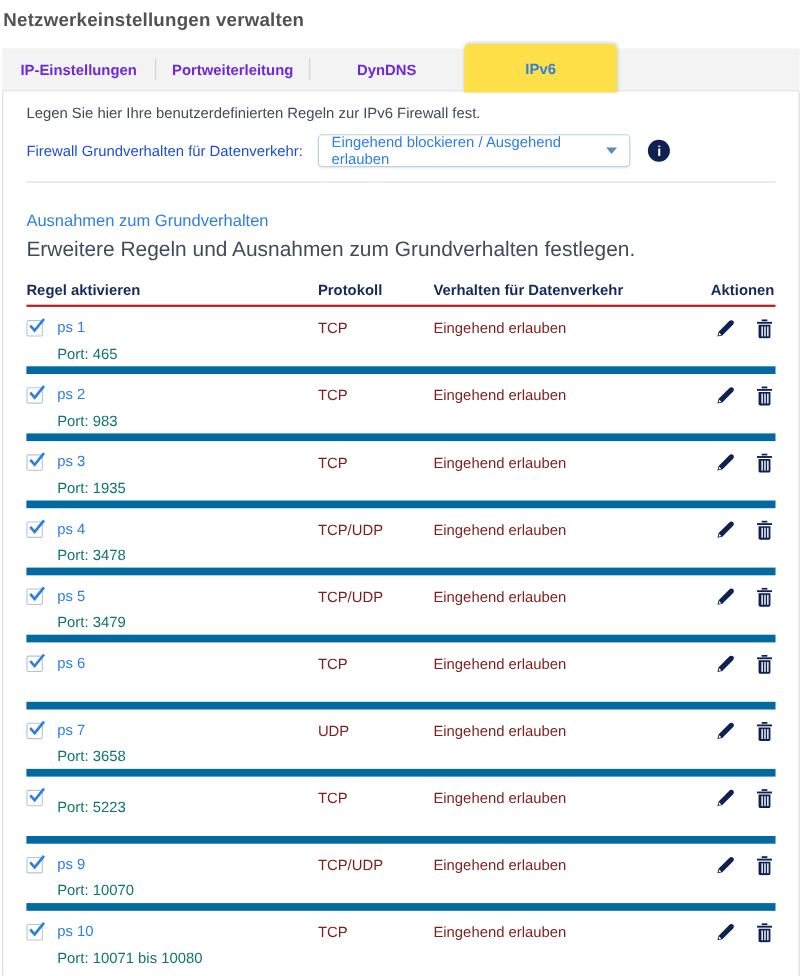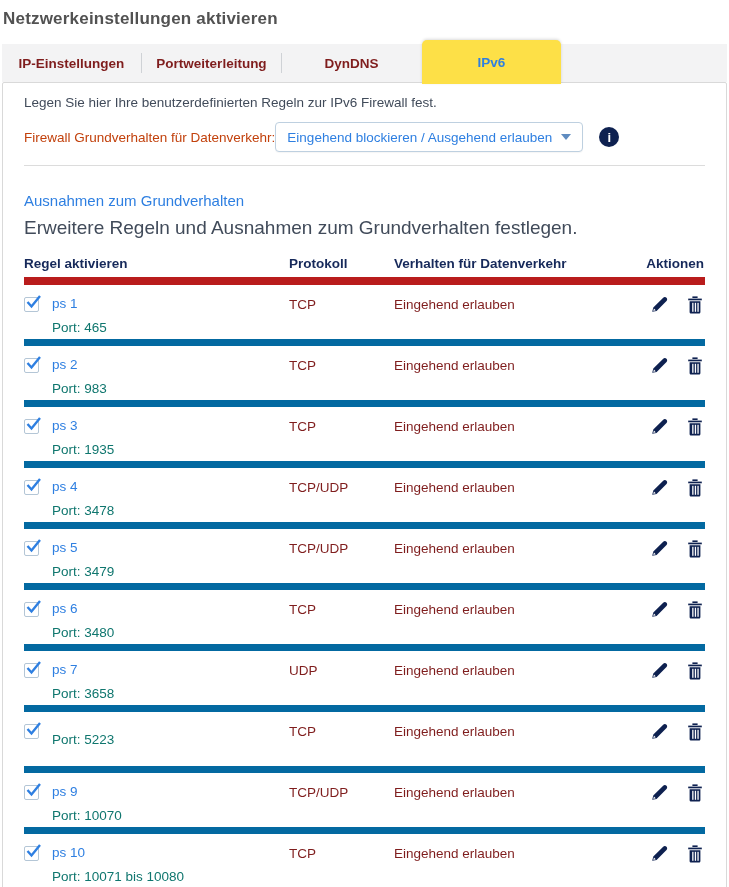--- a/index.html
+++ b/index.html
@@ -7,49 +7,49 @@
               font-family:"Liberation Sans", sans-serif; }
   .page { width:729px; height:887px; position:relative; }
 
   
   .page-title { font-size:17px; font-weight:700; color:#525252; padding:9px 0 0 3px; letter-spacing:.2px; }
 
   
   .tabbar { display:flex; align-items:flex-end; height:38px; background:#f3f3f4;
             margin:15px 2px 0 2px; position:relative; z-index:3; }
   .tab { width:139px; height:38px; display:flex; align-items:center; justify-content:center;
-         font-size:13.5px; font-weight:700; color:#7f1d1d; cursor:pointer; }
+         font-size:13.5px; font-weight:700; color:#6d28d9; cursor:pointer; }
   .tab.active { height:44px; background:#fde047; color:#2e7fe1; border-radius:5px 5px 0 0;
                 margin-bottom:-2px; box-shadow:0 -1px 3px rgba(0,0,0,.14); position:relative; z-index:4; }
   .tabsep { width:1px; height:20px; background:#cfd2d6; align-self:center; }
 
   
   .panel { margin:0 2px; background:#fff; border:1px solid #d9d9d9; border-radius:2px;
            position:relative; z-index:2; }
   .panel-inner { padding:12px 21px 0 21px; }
   .intro { font-size:13.5px; color:#414b5a; margin-bottom:12px; }
 
   .fw-row { display:flex; align-items:center; height:30px; }
-  .fw-label { font-size:13.5px; color:#c2410c; margin-right:0; }
-  .dropdown { width:308px; height:30px; border:1px solid #bed0e0; border-radius:4px; background:#fff;
+  .fw-label { font-size:13.5px; color:#1d4ed8; margin-right:14px; }
+  .dropdown { width:284px; height:30px; border:1px solid #bed0e0; border-radius:4px; background:#fff;
               display:flex; align-items:center; justify-content:space-between; padding:0 11px;
               color:#2e7fe1; font-size:13.5px; cursor:pointer; box-shadow:0 1px 1px rgba(0,0,0,.04); }
   .caret { width:0; height:0; border-left:5px solid transparent; border-right:5px solid transparent;
            border-top:6px solid #5f8cc0; }
   .info-badge { width:20px; height:20px; border-radius:50%; background:#0e2150; color:#fff;
                 font-size:13px; font-weight:800; display:flex; align-items:center; justify-content:center;
                 margin-left:16px; cursor:pointer; }
   .divider { border-top:1px solid #dcdcdc; margin-top:13px; }
 
   .section-heading { color:#2e7fe1; font-size:15px; margin-top:26px; }
   .section-desc { font-size:19px; color:#414b5a; margin-top:8px; }
 
   
   .thead { display:grid; grid-template-columns:265px 105px 250px 1fr; margin-top:17px;
-           padding-bottom:6px; border-bottom:8px solid #b91c1c; }
+           padding-bottom:6px; border-bottom:2px solid #b91c1c; }
   .thead > div { font-size:13.5px; font-weight:700; color:#16295a; }
   .th-actions { text-align:right; padding-right:1px; }
 
   .row { display:grid; grid-template-columns:28px 237px 105px 250px 1fr; height:61px;
          padding-top:11px; border-bottom:7px solid #0369a1; }
   .row:last-child { border-bottom:2px solid #1e2d55; }
   .checkbox { width:15px; height:15px; border:1px solid #b4c6d6; border-radius:2px; background:#fff;
               position:relative; margin-top:1px; cursor:pointer; }
   .checkbox svg { position:absolute; left:1px; top:-3px; overflow:visible; }
   .rule-name { font-size:13.5px; color:#2e7fe1; cursor:pointer; }
@@ -67,21 +67,21 @@
   .btn-add { background:linear-gradient(#f3f3f3,#e7e7e7); border-color:#d8d8d8; color:#2e7fe1;
              box-shadow:0 1px 1px rgba(0,0,0,.05); }
   .btn-cancel { background:#ededee; color:#b2b2b2; margin-left:auto; cursor:default; }
   .btn-save { background:linear-gradient(#71b7ef,#4b97e3); color:#fff; margin-left:8px; }
 </style>
 </head>
 <body>
 
 <div class="page">
 
-  <div class="page-title">Netzwerkeinstellungen aktivieren</div>
+  <div class="page-title">Netzwerkeinstellungen verwalten</div>
 
   <div class="tabbar">
       <div class="tab">IP-Einstellungen</div>
       <div class="tabsep"></div>
       <div class="tab">Portweiterleitung</div>
       <div class="tabsep"></div>
       <div class="tab">DynDNS</div>
       <div class="tabsep" style="visibility: hidden;"></div>
       <div class="tab active">IPv6</div>
     </div>
@@ -275,21 +275,20 @@
           <div class="row">
     <div>
       <div class="checkbox">
         <svg class="checkmark" width="16" height="14" viewBox="0 0 16 14">
           <polyline points="1.5,7 5.5,11.5 14,1" fill="none" stroke="#2e7fe1" stroke-width="2.4"></polyline>
         </svg>
       </div>
     </div>
     <div>
       <div class="rule-name">ps 6</div>
-      <div class="rule-port">Port: 3480</div>
     </div>
     <div class="cell-proto">TCP</div>
     <div class="cell-behavior">Eingehend erlauben</div>
     <div class="cell-actions">
       <button class="icon-btn">
         <svg width="17" height="17" viewBox="0 0 17 17">
           <path fill="#0e2150" d="M1.2 15.8l1.1-4.2L12.2 1.7c.9-.9 2.4-.9 3.3 0 .9.9.9 2.4 0 3.3L5.6 14.9l-4.4.9zM2.9 12.4l-.6 2.5 2.5-.6-1.9-1.9z"></path>
         </svg>
       </button>
       <button class="icon-btn">

